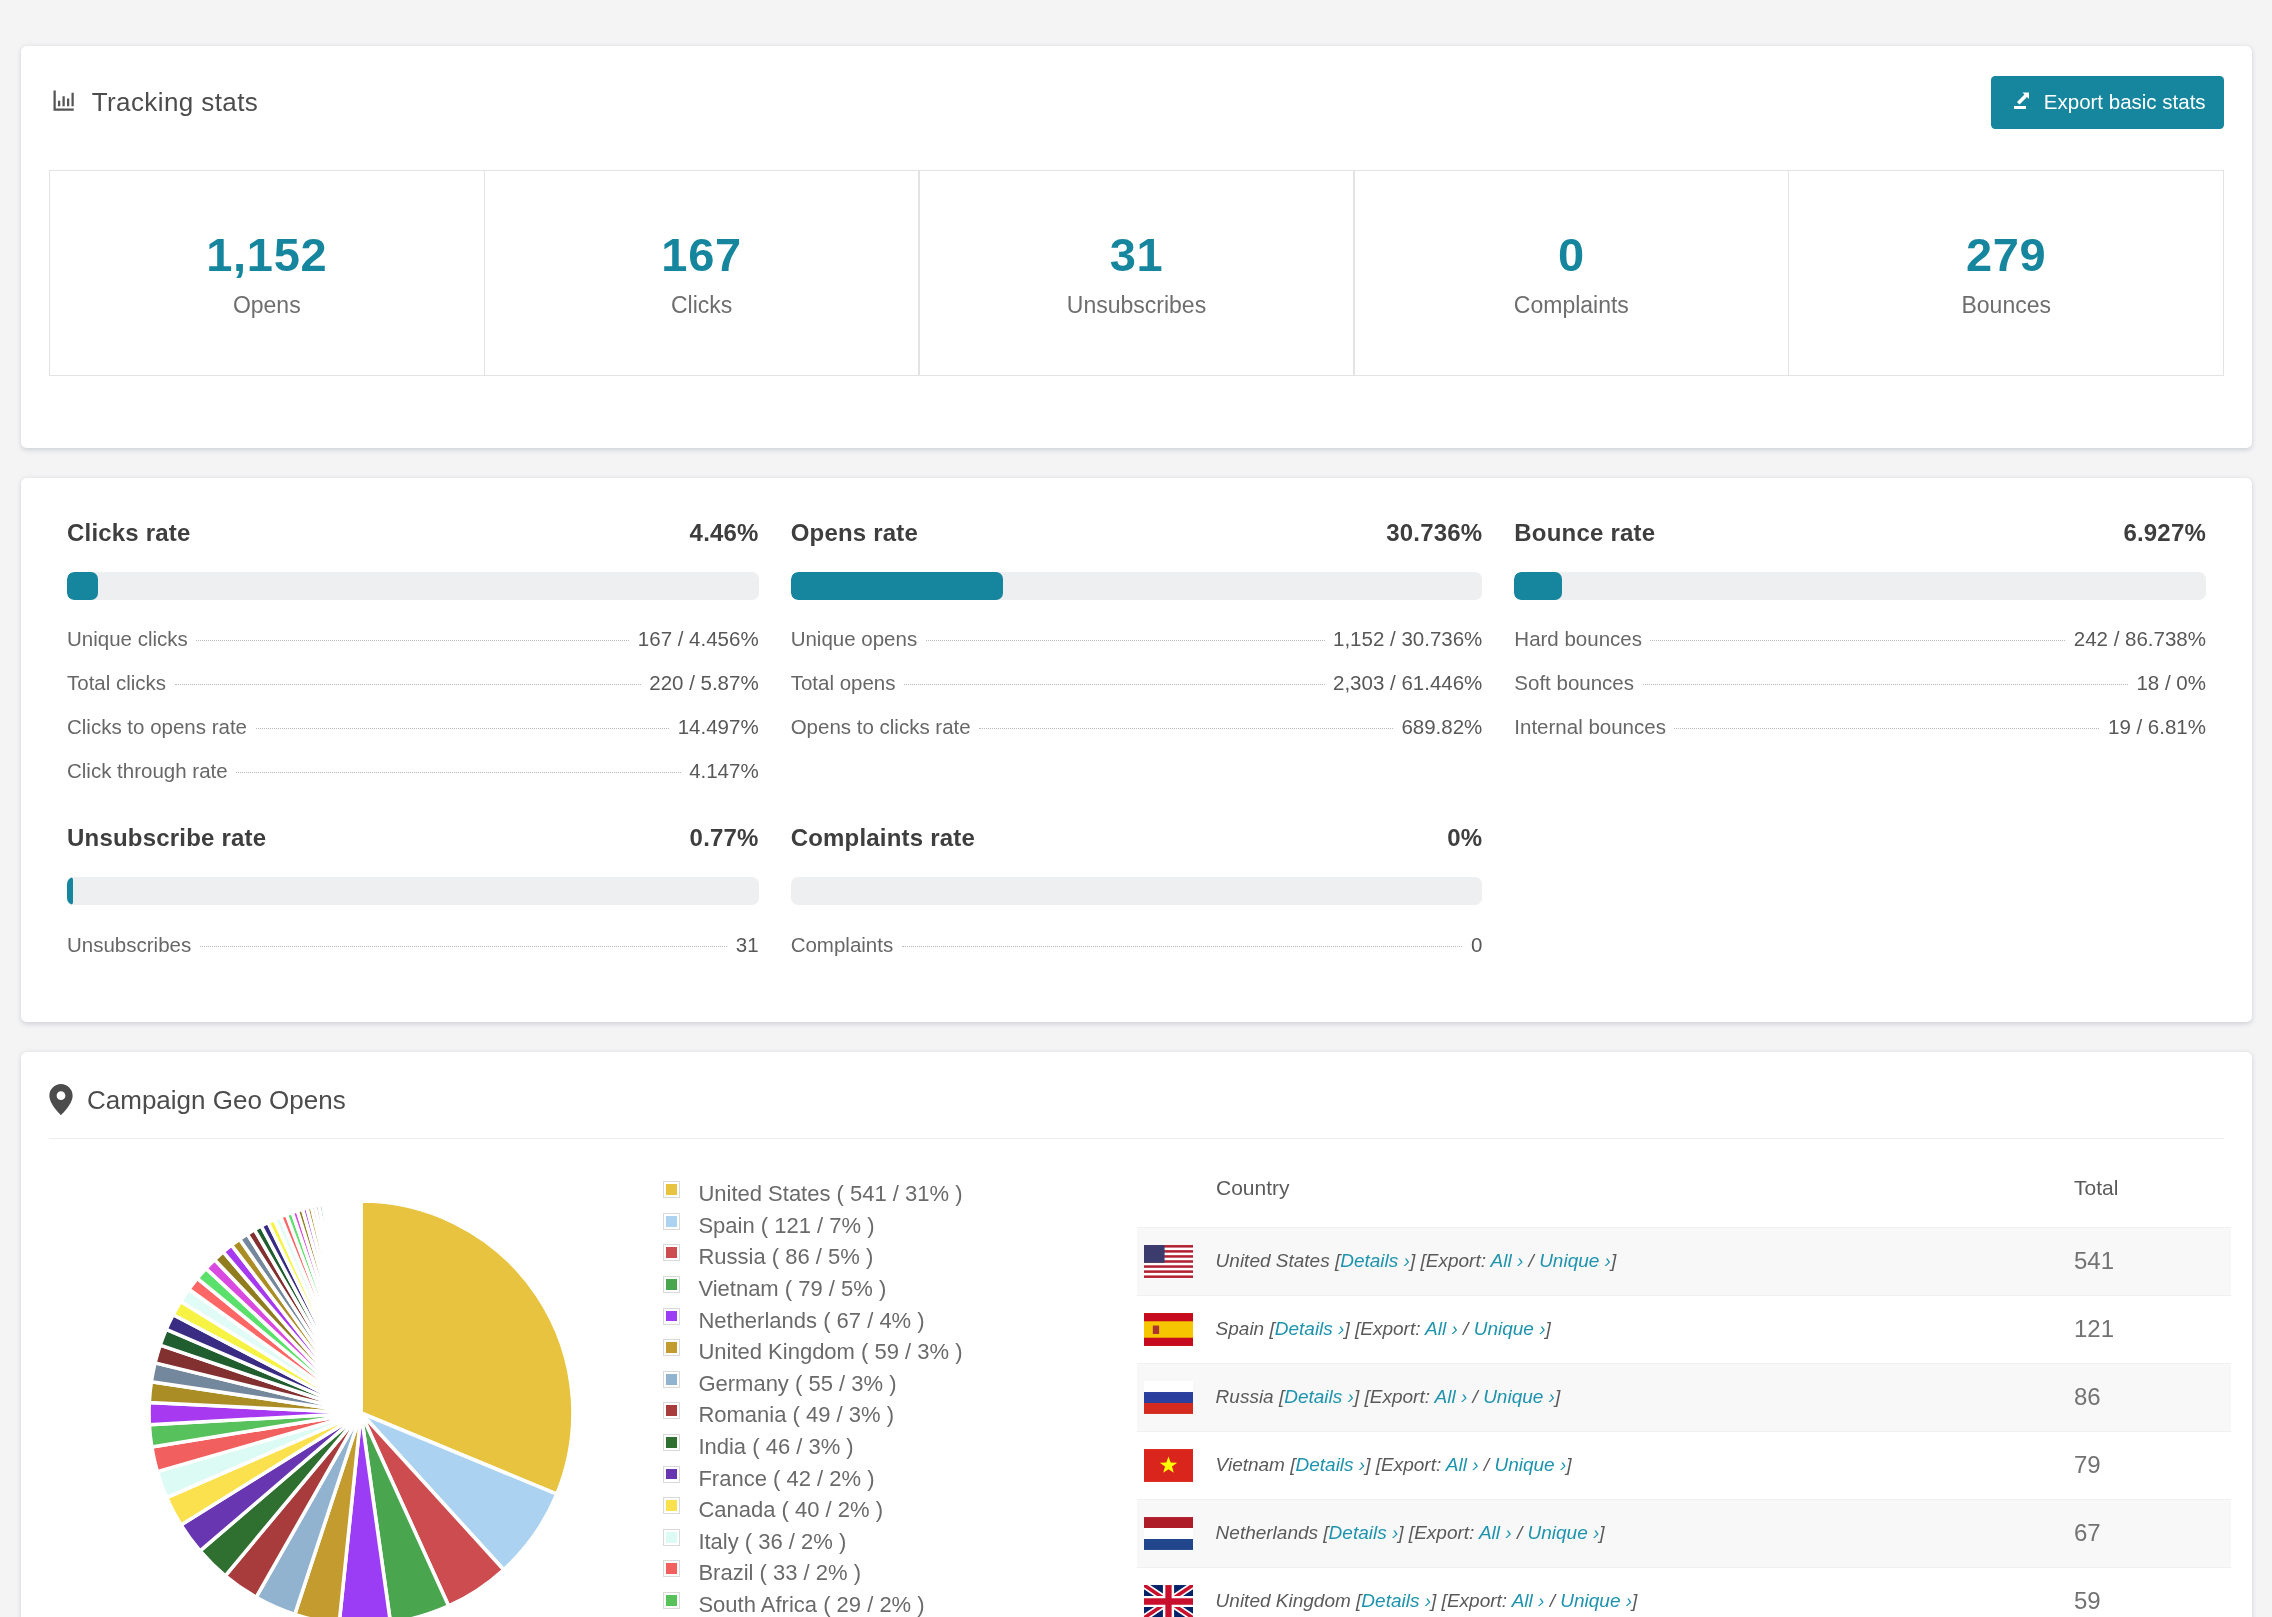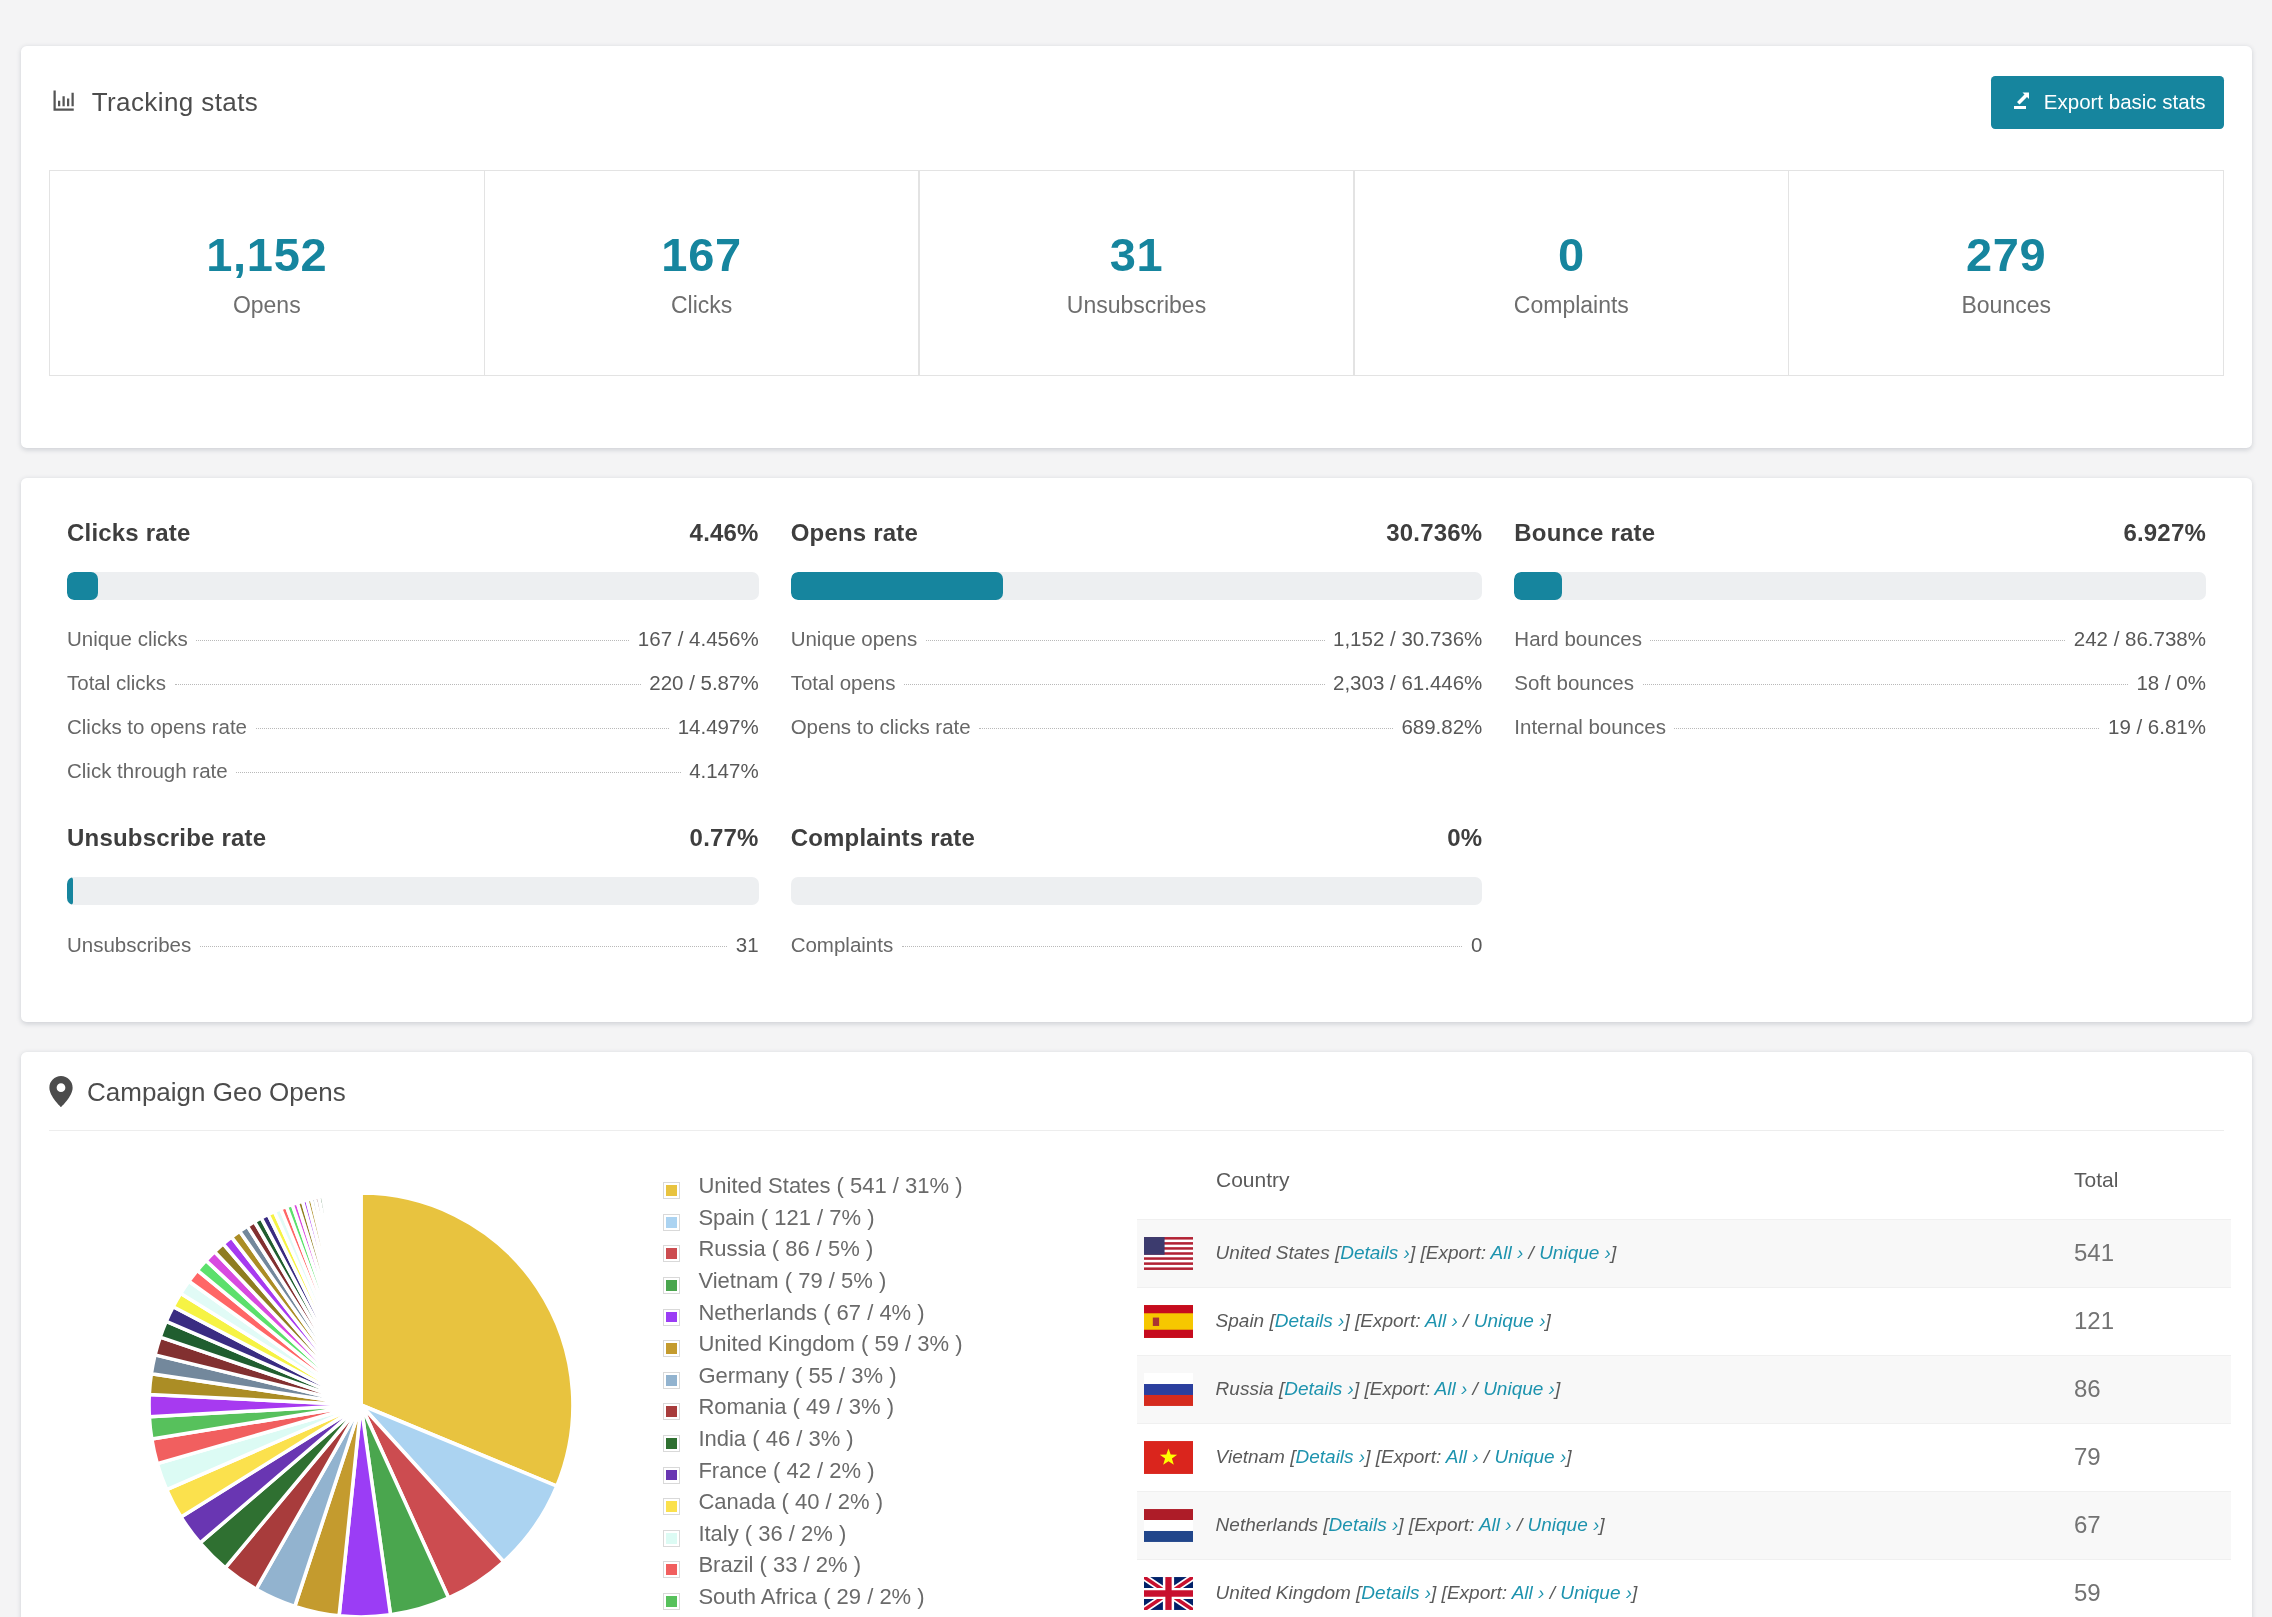--- a/index.html
+++ b/index.html
@@ -55,27 +55,27 @@
   .bar { margin-top: 25.4px; height: 28px; background: #edeff1; border-radius: 7px; overflow: hidden; }
   .bar-fill { height: 100%; background: var(--accent); border-radius: 7px; }
   .panel-rows { margin-top: 17px; }
   .detail-row { display: flex; align-items: baseline; padding: 10.6px 0 9.2px; }
   .detail-label { font-size: 20.5px; color: #676767; white-space: nowrap; }
   .detail-dots { flex: 1; border-bottom: 1.4px dotted #b9b9b9; margin: 0 8.5px; transform: translateY(-5px); }
   .detail-value { font-size: 20.5px; color: #585858; white-space: nowrap; }
 
   
   .card-geo { height: 606px; overflow: hidden; margin-bottom: 0; }
-  .geo-header { display: flex; align-items: center; gap: 14px; padding: 24px 28px 21px; }
+  .geo-header { display: flex; align-items: center; gap: 14px; padding: 32px 28px 21px; }
   .geo-title { font-size: 26px; color: #4c4c4c; }
   .geo-divider { border-top: 1.4px solid #ededed; margin: 0 28px; }
   .geo-content { display: flex; }
   .pie-wrap { width: 438px; margin: 55px 0 0 121px; flex-shrink: 0; }
   .legend { margin: 42px 0 0 83px; width: 474px; flex-shrink: 0; }
-  .legend-item { display: flex; align-items: flex-end; margin-bottom: 5.6px; }
+  .legend-item { display: flex; align-items: flex-start; margin-bottom: 5.6px; }
   .legend-swatch {
     width: 17px; height: 17px; border: 1.4px solid #d9d9d9;
     padding: 2.1px; background: #fff; margin-right: 18.4px; flex-shrink: 0;
   }
   .legend-swatch span { display: block; width: 100%; height: 100%; }
   .legend-label { font-size: 22px; color: #6a6a6a; white-space: nowrap; }
 
   .geo-table { flex: 1; margin: 8.5px 21px 0 0; }
   .gt-header { display: flex; align-items: center; padding: 28px 0 27px; }
   .gt-header .gt-country-h { flex: 1; padding-left: 79px; font-size: 21px; color: #5a5a5a; }

